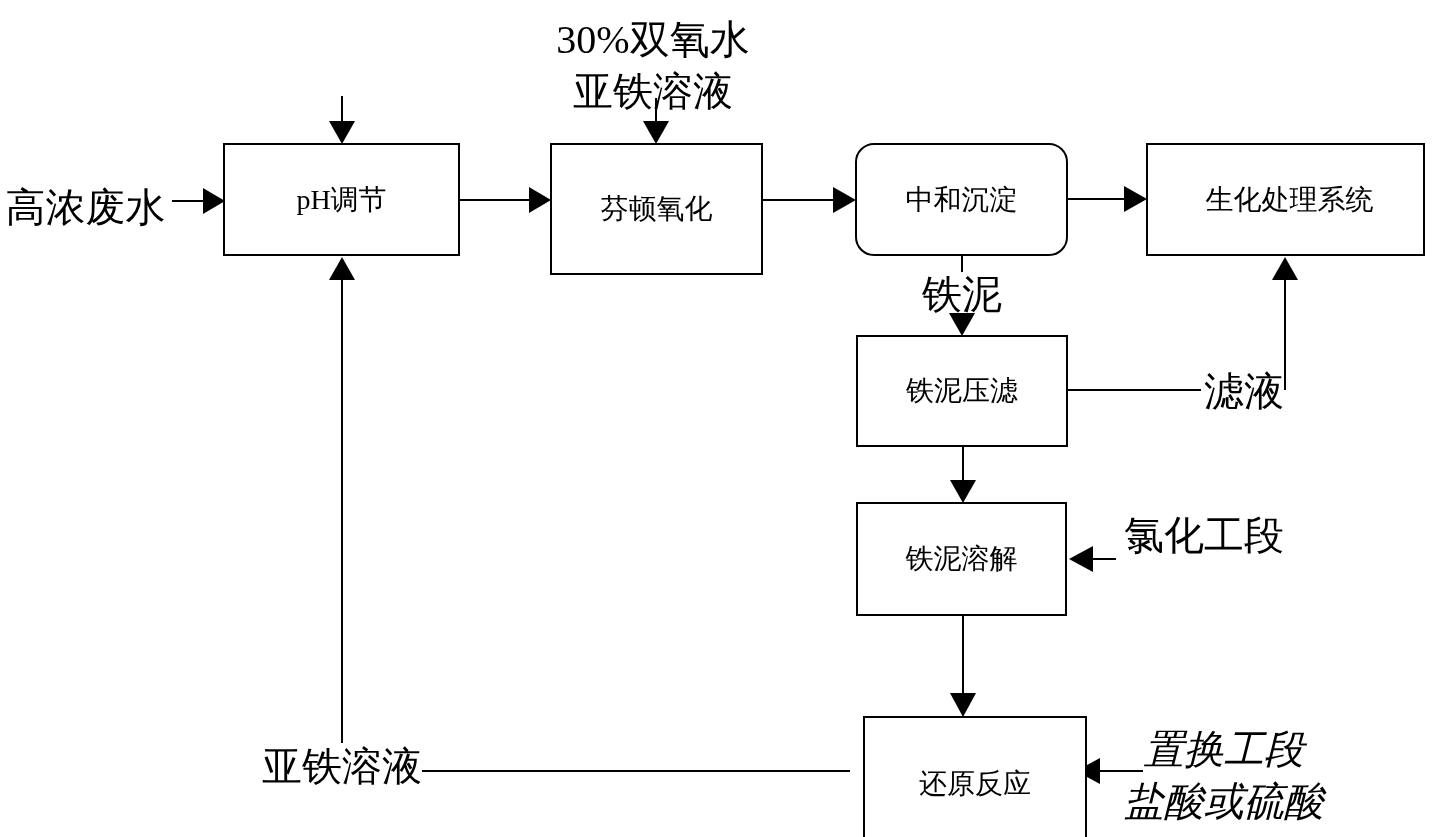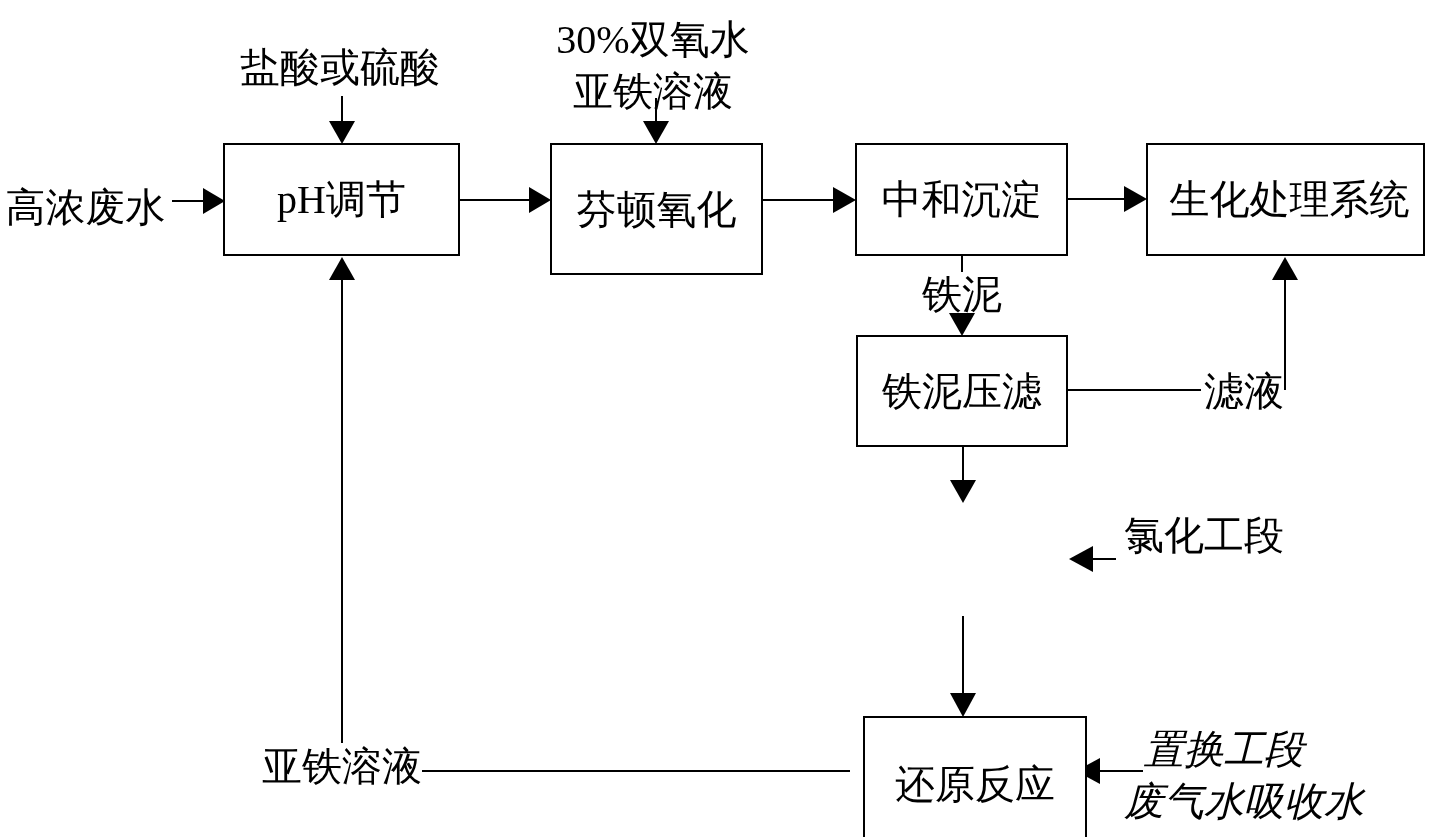--- a/index.html
+++ b/index.html
@@ -32,21 +32,21 @@
     stroke: none;
   }
   .box {
     position: absolute;
     box-sizing: border-box;
     border: 2px solid #000000;
     background: #ffffff;
     display: flex;
     align-items: center;
     justify-content: center;
-    font-size: 40px;
+    font-size: 28px;
     white-space: nowrap;
   }
   .lbl {
     position: absolute;
     font-size: 40px;
     line-height: 1.3;
     text-align: center;
     white-space: nowrap;
   }
 </style>
@@ -132,54 +132,56 @@
   </svg>
 
   <div class="box" style="left:223px; top:143px; width:237px; height:113px;">
     <span>pH调节</span>
   </div>
 
   <div class="box" style="left:550px; top:143px; width:213px; height:132px;">
     <span>芬顿氧化</span>
   </div>
 
-  <div class="box" style="left:855px; top:143px; width:213px; height:113px;">
+  <div class="box" style="left:855px; top:143px; width:213px; height:113px;border-radius:19px;">
     <span>中和沉淀</span>
   </div>
 
   <div class="box" style="left:1146px; top:143px; width:279px; height:113px;padding-left:8px;">
     <span>生化处理系统</span>
   </div>
 
   <div class="box" style="left:856px; top:335px; width:212px; height:112px;">
     <span>铁泥压滤</span>
   </div>
 
+  <div class="box" style="left:856px; top:502px; width:211px; height:114px;">
+    <span>铁泥溶解</span>
+  </div>
 
   <div class="box" style="left:850px; top:716px; width:224px; height:136px;margin-left:13px;">
     <span>还原反应</span>
   </div>
 
   <div class="lbl" style="left:4px; top:182px; width:163px;">高浓废水</div>
 
-  <div class="lbl" style="left:240px; top:42px; width:200px;">盐酸或硫酸</div>
 
   <div class="lbl" style="left:545px; top:2px; width:216px;margin-top:12px;">
     <div>30%双氧水</div>
     <div>亚铁溶液</div>
   </div>
 
   <div class="lbl" style="left:922px; top:269px; width:80px;">铁泥</div>
 
   <div class="lbl" style="left:1200px; top:366px; width:88px;">滤液</div>
 
   <div class="lbl" style="left:1104px; top:510px; width:200px;">
     <div>氯化工段</div>
   </div>
 
   <div class="lbl" style="left:1124px; top:724px; width:200px;font-style:italic;">
     <div>置换工段</div>
-    <div>废气水吸收水</div>
+    <div>盐酸或硫酸</div>
   </div>
 
   <div class="lbl" style="left:262px; top:741px; width:160px;">亚铁溶液</div>
 
 </div>
 
 </body></html>

